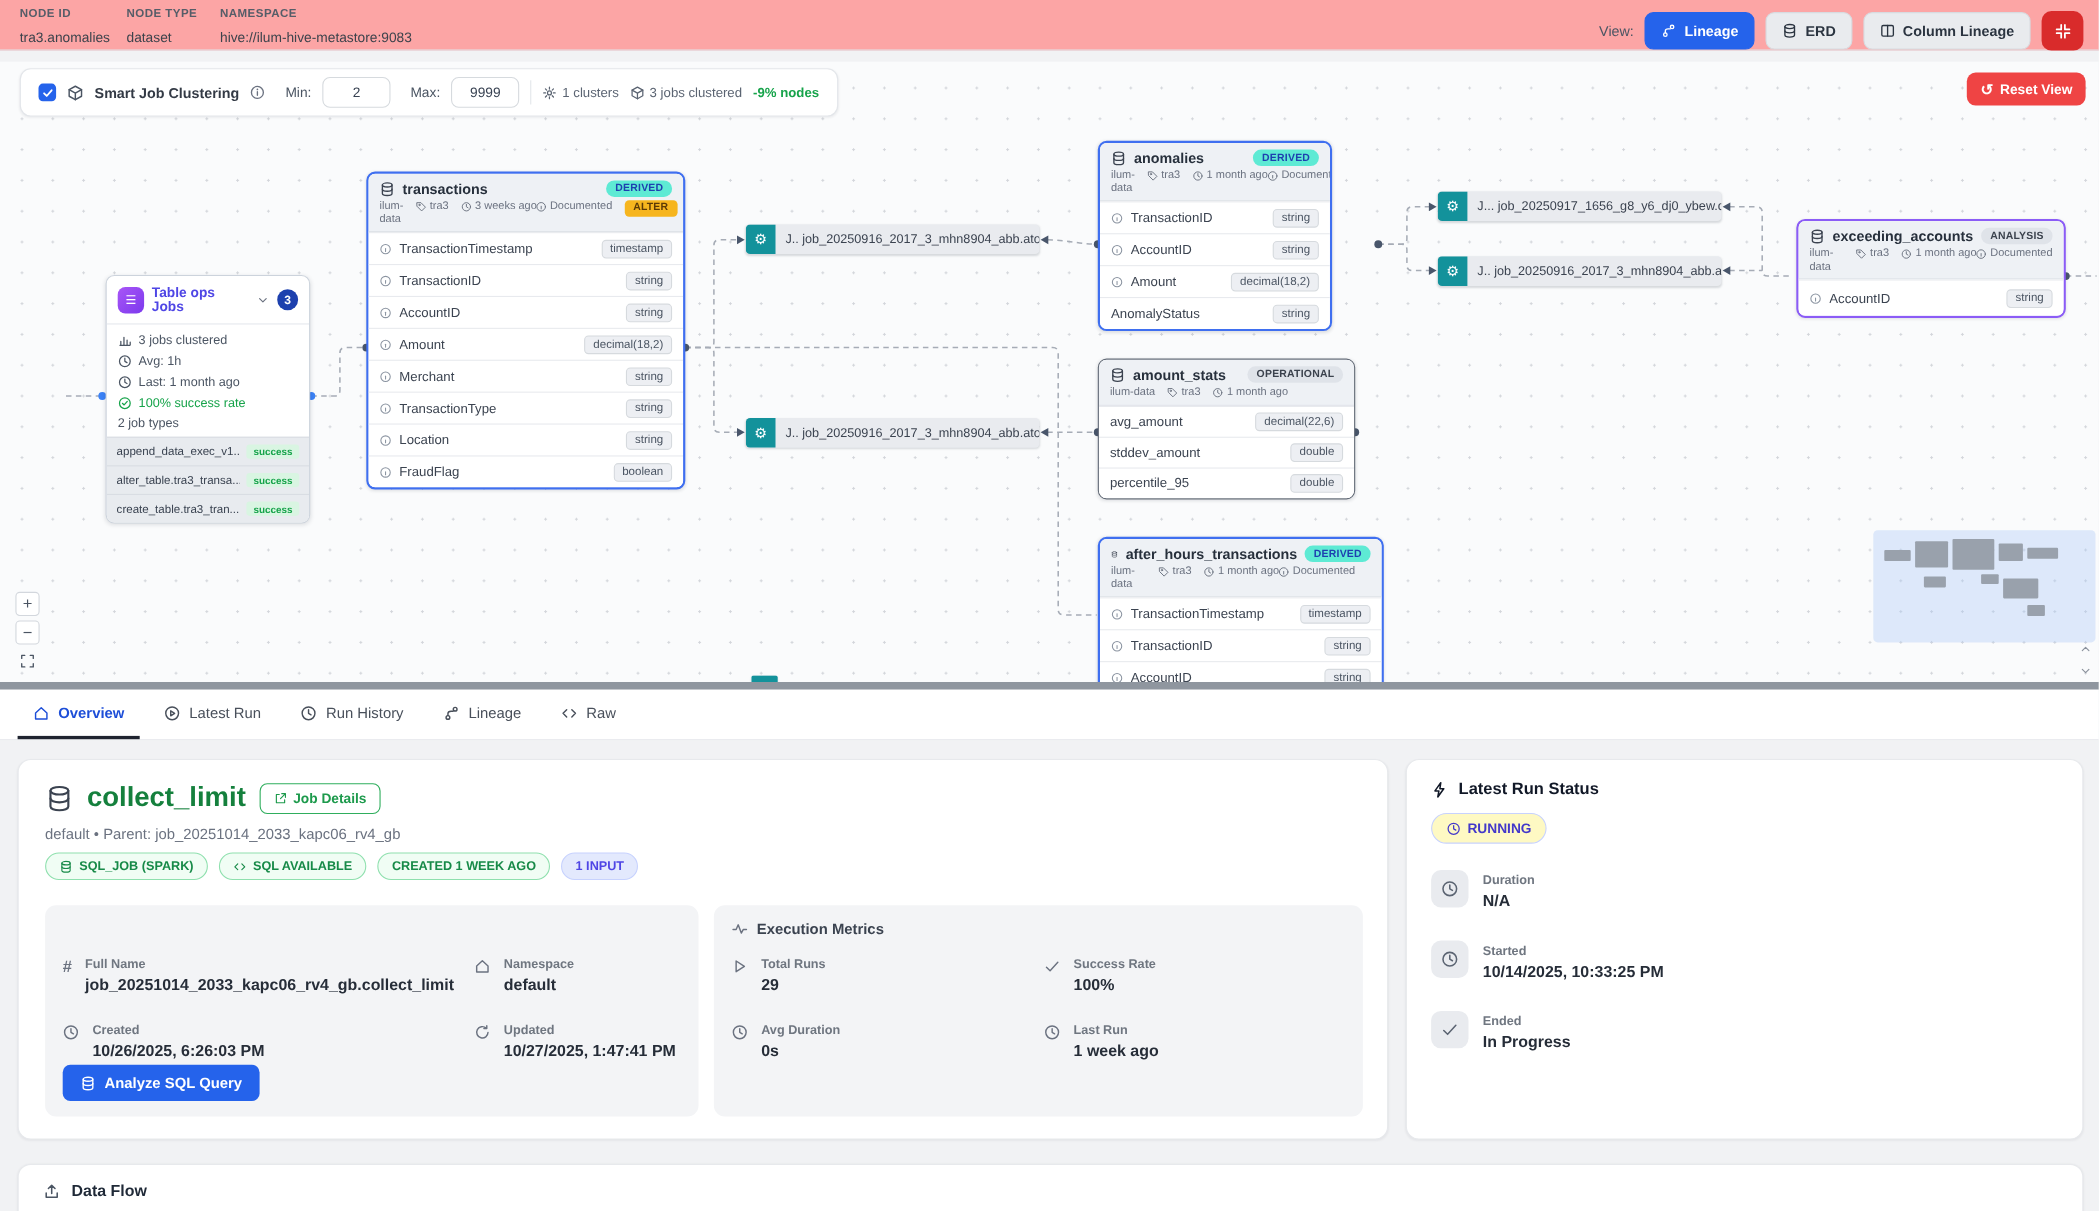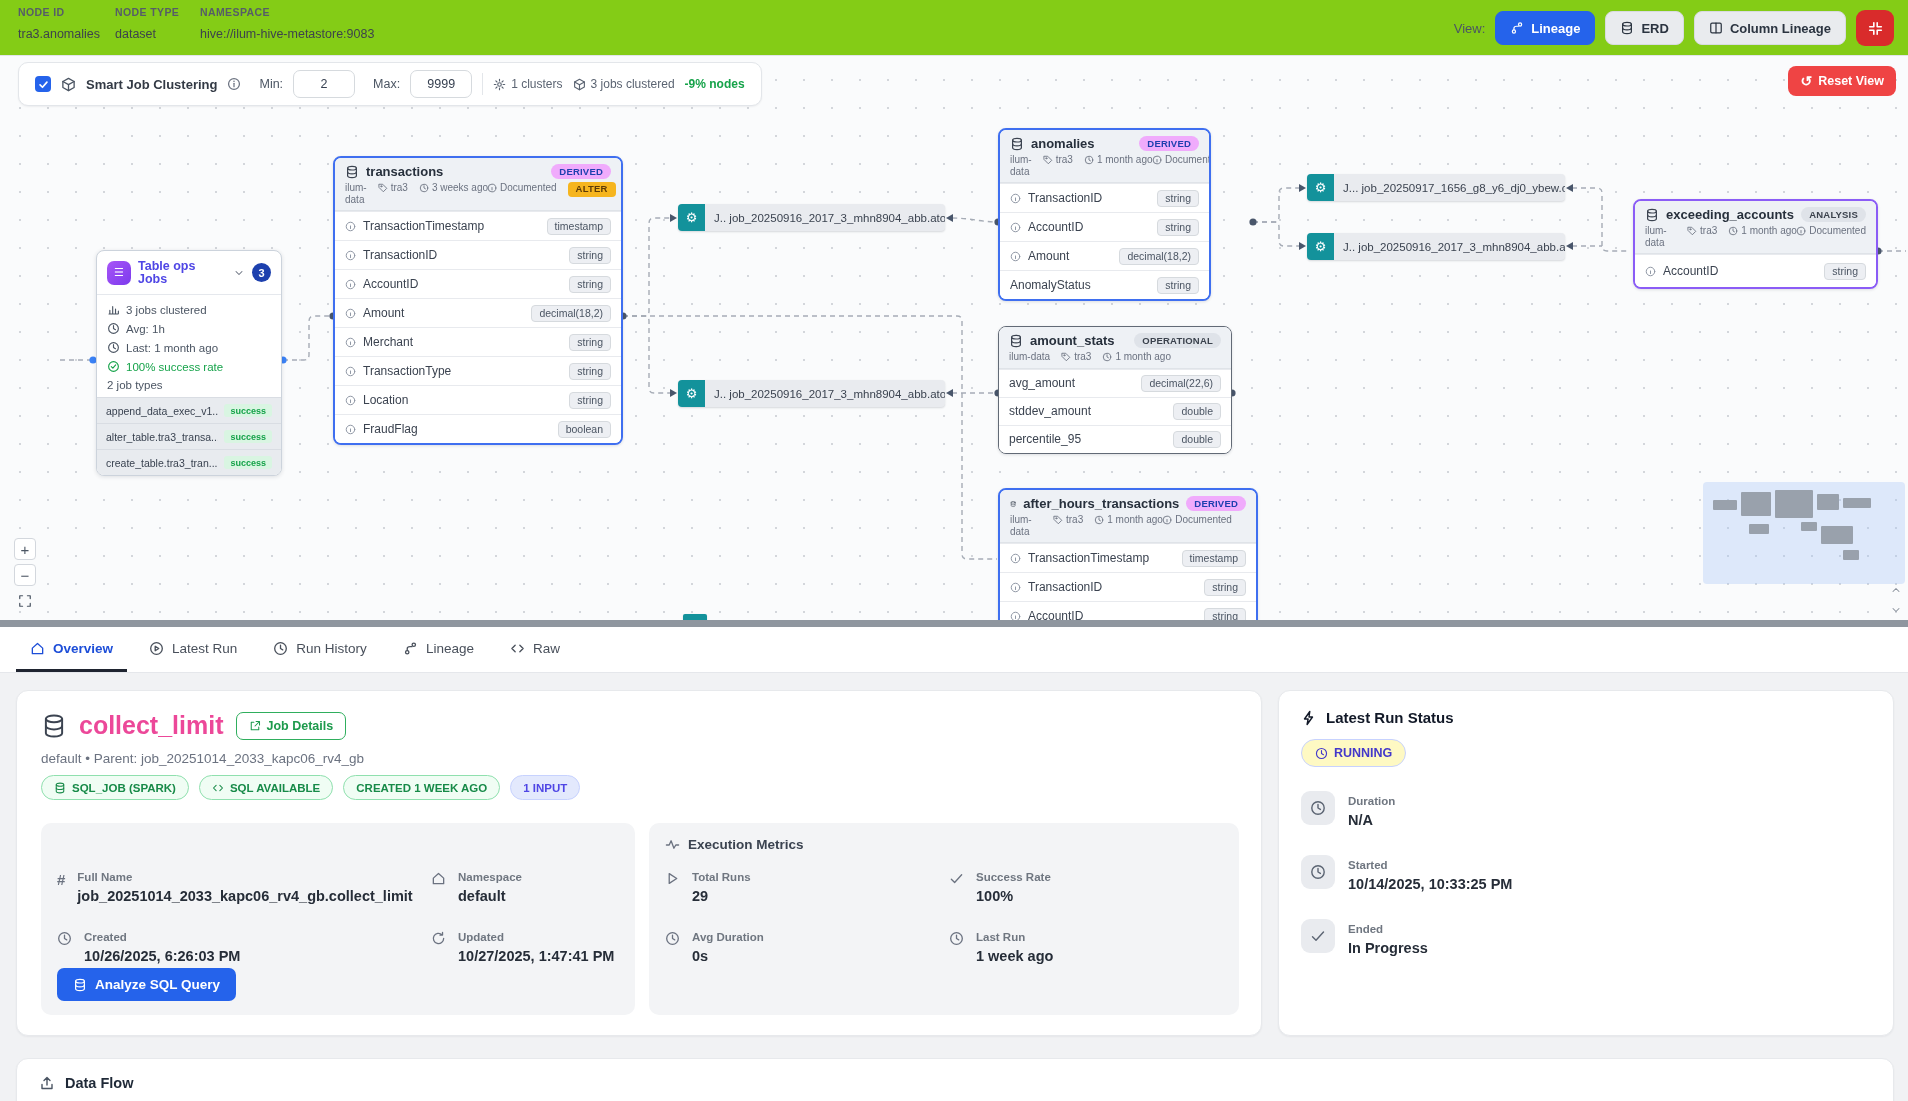--- a/index.html
+++ b/index.html
@@ -1,21 +1,21 @@
 <!DOCTYPE html>
 <html><head>
 <meta charset="utf-8">
 <style>
 *{margin:0;padding:0;box-sizing:border-box}
 i,em{font-style:normal}
 body{width:1908px;height:1101px;position:relative;overflow:hidden;background:#f1f2f4;font-family:"Liberation Sans",sans-serif;color:#1f2937}
 svg.ic{fill:none;stroke:currentColor;stroke-width:1.4;stroke-linecap:round;stroke-linejoin:round}
 
 
-.app-header{position:absolute;left:0;top:0;width:1908px;height:56px;background:#84cc16;border-bottom:1px solid #e2e5e9;z-index:30}
+.app-header{position:absolute;left:0;top:0;width:1908px;height:46px;background:#fca5a5;border-bottom:1px solid #e2e5e9;z-index:30}
 .meta-col{position:absolute;top:6px}
 .meta-label{font-size:10.5px;font-weight:bold;letter-spacing:.4px;color:#565d68}
 .meta-value{font-size:12.5px;color:#3d434c;margin-top:9px}
 .view-group{position:absolute;right:14px;top:0;height:56px;display:flex;align-items:center;gap:10px}
 .view-label{font-size:13px;color:#4b5563}
 .hbtn{display:flex;align-items:center;gap:7px;height:34px;padding:0 14px;border-radius:8px;background:#e9ebee;border:1px solid #d8dbe0;font-size:13px;font-weight:bold;color:#2b3440;cursor:pointer}
 .hbtn.primary{background:#2563eb;border-color:#2563eb;color:#fff}
 .hbtn-red{width:38px;height:36px;border-radius:9px;background:#d92b2b;color:#fff;display:flex;align-items:center;justify-content:center;cursor:pointer}
 
 
@@ -36,21 +36,21 @@
 
 
 .tnode{background:#fff;border-radius:8px;box-shadow:0 1px 3px rgba(16,24,40,.12);overflow:hidden}
 .tnode.blue{border:2px solid #3f6ff0}
 .tnode.gray{border:1.5px solid #626a76}
 .tnode.purple{border:2px solid #8b5cf6}
 .tnode-head{background:#eef1f5;padding:6px 10px 5px;border-bottom:1px solid #dfe3e8}
 .tnode-title-row{display:flex;align-items:center;gap:7px}
 .tnode-title{font-size:13px;font-weight:bold;color:#27303c;flex:1}
 .pill{font-size:9.5px;font-weight:bold;padding:2px 8px;border-radius:9px;letter-spacing:.2px}
-.pill.derived{background:#f0abfc;color:#1e40af}
+.pill.derived{background:#5eead4;color:#1e40af}
 .pill.op{background:#dfe3e9;color:#3b424d}
 .pill.alter{background:#f6b51e;color:#5c3a06;border-radius:4px}
 .tnode-sub{display:flex;align-items:flex-start;gap:11px;margin-top:3px;font-size:10px;color:#6b7280;line-height:1.15}
 .tnode-sub .ns2{width:32px}
 .tnode-sub .age2{width:44px}
 .sub-it{display:flex;align-items:flex-start;gap:3px;white-space:nowrap}
 .sub-it svg{margin-top:1px}
 .trow{display:flex;align-items:center;gap:7px;padding:0 10px;border-top:1px solid #e8eaee;background:#fff}
 .trow:first-of-type{border-top:none}
 .cicon{color:#8b94a1;display:flex}
@@ -85,21 +85,21 @@
 
 .splitter{position:absolute;left:0;top:620px;width:1908px;height:7px;background:#8f969f;z-index:25;cursor:row-resize}
 .tabbar{position:absolute;left:0;top:627px;width:1908px;height:46px;background:#fff;border-bottom:1px solid #e5e7eb;display:flex;align-items:stretch;gap:8px;padding:0 16px;z-index:25}
 .tab{display:flex;align-items:center;gap:8px;padding:0 14px;font-size:13.5px;color:#49505b;border-bottom:3px solid transparent;cursor:pointer}
 .tab.active{color:#1d4ed8;font-weight:bold;border-bottom-color:#1f2430}
 
 
 .content{position:absolute;left:0;top:673px;width:1908px;height:428px;background:#f1f2f4}
 .card{position:absolute;background:#fff;border:1px solid #e7e9ec;border-radius:12px;box-shadow:0 1px 2px rgba(16,24,40,.05)}
 .ov-title-row{position:absolute;left:24px;top:20px;display:flex;align-items:center;gap:12px}
-.ov-title{font-size:25px;font-weight:bold;color:#ec4899}
+.ov-title{font-size:25px;font-weight:bold;color:#15803d}
 .jd-btn{display:flex;align-items:center;gap:6px;height:28px;padding:0 12px;border:1px solid #2fae5d;border-radius:7px;color:#1d9a4c;font-size:12.5px;font-weight:bold;cursor:pointer}
 .ov-sub{position:absolute;left:24px;top:60px;font-size:13.5px;color:#6b7280}
 .badge-row{position:absolute;left:24px;top:84px;display:flex;gap:10px}
 .bpill{display:flex;align-items:center;gap:6px;height:25px;padding:0 12px;border-radius:999px;font-size:11.5px;font-weight:bold}
 .bpill.green{background:#f0fdf4;border:1px solid #8fe0ae;color:#178a48}
 .bpill.indigo{background:#e3e9fd;border:1px solid #c7d2fe;color:#4f46e5}
 .inner-card{position:absolute;background:#f3f4f6;border-radius:10px}
 .ic-head{display:flex;align-items:center;gap:8px;font-size:13.5px;font-weight:bold;color:#3b4350;padding:14px 16px 0}
 .fieldrow{position:absolute;display:flex;gap:12px;align-items:flex-start}
 .f-ic{color:#6b7280;margin-top:4px;display:flex}

